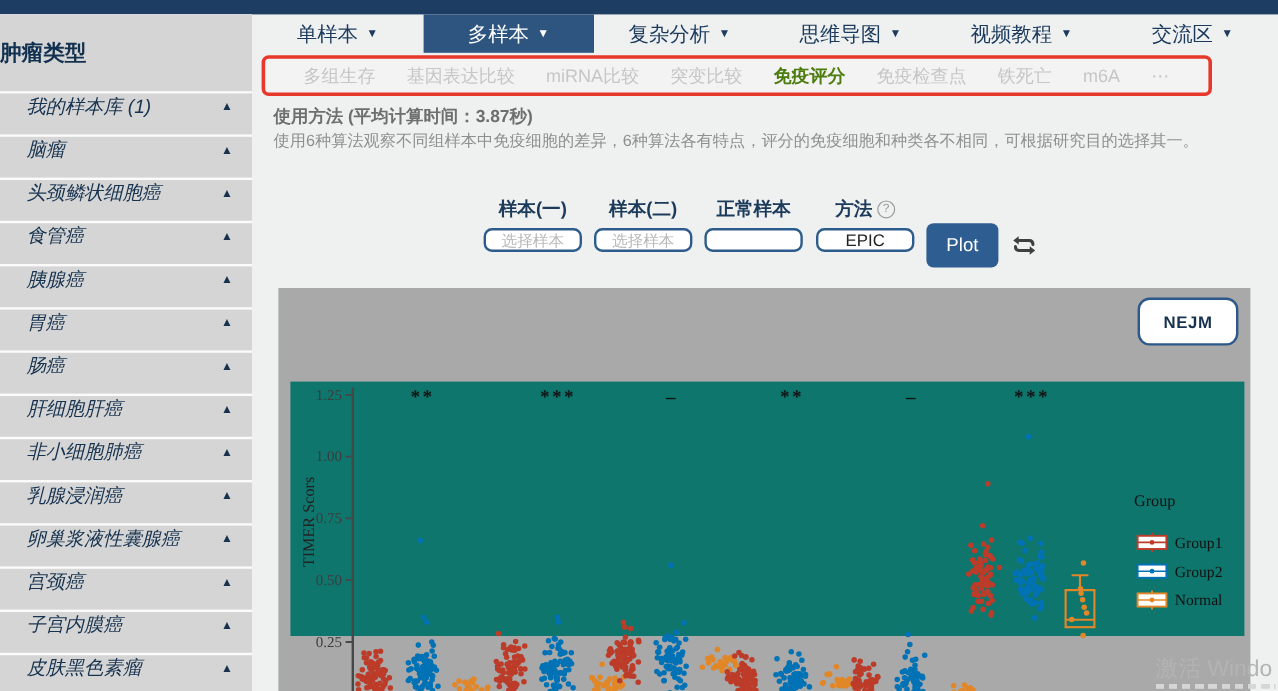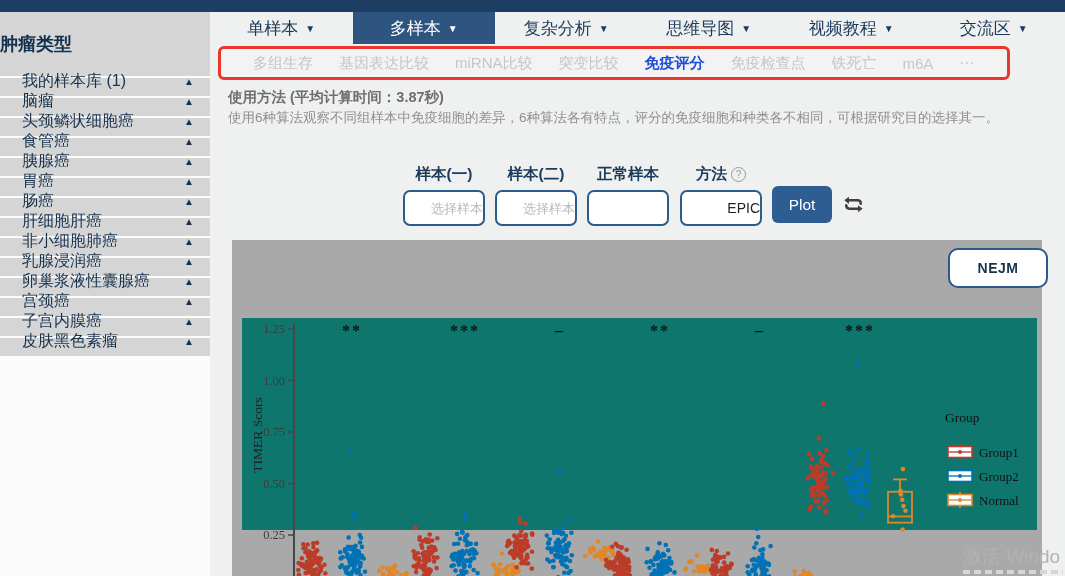--- a/index.html
+++ b/index.html
@@ -8,64 +8,64 @@
          font-family:"Liberation Sans","DejaVu Sans",sans-serif; }
 
   
   .top-strip { position:absolute; left:0; top:0; width:1065px; height:12px; background:#1e3d63; }
 
   
   .sidebar { position:absolute; left:0; top:12px; width:210px; height:564px; background:#fbfbfb; overflow:hidden; }
   .sidebar-header { height:66px; background:#d5d5d5; display:flex; align-items:center;
                     font-size:18px; font-weight:bold; color:#12304f;
                     border-bottom:2px solid #fbfbfb; }
-  .sidebar-item { height:18px; margin-bottom:2px; background:#d5d5d5; display:flex;
+  .sidebar-item { height:34px; margin-bottom:2px; background:#d5d5d5; display:flex;
                   align-items:center; justify-content:space-between; padding:0 16px 12px 22px;
-                  font-size:16px; color:#16324f; cursor:pointer; white-space:nowrap; }
+                  font-size:16px; color:#16324f; cursor:pointer; white-space:nowrap;font-style:italic; }
   .sidebar-item .tri { font-size:10px; color:#16324f; }
 
   
   .main { position:absolute; left:210px; top:12px; width:855px; height:564px; }
 
   .tabs { display:flex; height:32px; }
   .tab { flex:1; display:flex; align-items:center; justify-content:center; gap:7px;
          font-size:17px; color:#1b3a5c; cursor:pointer; }
   .tab.active { background:#2d5580; color:#fff; }
   .tab .caret { font-size:10px; }
 
   .subnav { position:absolute; left:8px; top:34px; width:792px; height:34px;
             border:3px solid #e8382b; border-radius:6px; background:#f3f3f3;
             display:flex; align-items:center; gap:26px; padding:0 32px; white-space:nowrap; }
   .subnav-item { font-size:15px; color:#c6c6c6; cursor:pointer; }
-  .subnav-item.active { color:#1d4ed8; font-weight:bold; }
+  .subnav-item.active { color:#4d7c0f; font-weight:bold; }
   .subnav-more { font-size:15px; color:#c6c6c6; cursor:pointer; }
 
   .usage-title { position:absolute; left:18px; top:76px; font-size:14.5px; color:#6e6e6e;font-weight:bold; }
   .usage-desc  { position:absolute; left:18px; top:97px; font-size:13.5px; color:#8f8f8f; white-space:nowrap; }
 
   
   .fgroup { position:absolute; top:152px; width:82px; }
   .fgroup .flabel { display:flex; align-items:center; justify-content:center; gap:4px;
                     font-size:15.5px; font-weight:600; color:#1c3a5a; margin-bottom:5px; white-space:nowrap; }
-  .fgroup input { width:82px; height:36px; border:2px solid #2c5c8c; border-radius:7px;
-                  background:#fff; font-size:13px; text-align:right; color:#222; outline:none;
+  .fgroup input { width:82px; height:20px; border:2px solid #2c5c8c; border-radius:7px;
+                  background:#fff; font-size:13px; text-align:center; color:#222; outline:none;
                   font-family:"Liberation Sans","DejaVu Sans",sans-serif; }
   .fgroup input::placeholder { color:#b8b8b8; }
   .fgroup.f-method input { font-size:14px; }
   .help-circle { display:inline-flex; align-items:center; justify-content:center;
                  width:15px; height:15px; border:1.2px solid #9a9a9a; border-radius:50%;
                  font-size:10px; color:#9a9a9a; font-weight:400; cursor:pointer; }
   .plot-btn { position:absolute; left:562px; top:174px; width:60px; height:37px;
               background:#2e5e91; border:none; border-radius:6px; color:#fff;
               font-size:15.5px; cursor:pointer; font-family:inherit; }
   .swap-icon { position:absolute; left:631px; top:180px; width:25px; height:25px; cursor:pointer; }
 
   
   .chart-card { position:absolute; left:22px; top:228px; width:810px; height:336px; background:#a9a9a9; }
-  .nejm-btn { position:absolute; left:716px; top:8px; width:100px; height:40px; background:#fff;
+  .nejm-btn { position:absolute; left:716px; top:8px; width:84px; height:40px; background:#fff;
               border:2.5px solid #2d598a; border-radius:10px; color:#16324f; font-size:14px;
               font-weight:600; letter-spacing:.5px; cursor:pointer; font-family:inherit; }
   .plot-panel { position:absolute; left:10px; top:78px; width:795px; height:212px; background:#0f766e; }
   .plot-panel svg { display:block; }
 
   
   .tick { font:12.5px "Liberation Serif","DejaVu Serif",serif; fill:#3c3c3c; }
   .ylab { font:13.5px "Liberation Serif","DejaVu Serif",serif; fill:#222; }
   .sig  { font:bold 16px "Liberation Serif","DejaVu Serif",serif; fill:#111; letter-spacing:2px; }
   .legtitle { font:13.5px "Liberation Serif","DejaVu Serif",serif; fill:#111; }

